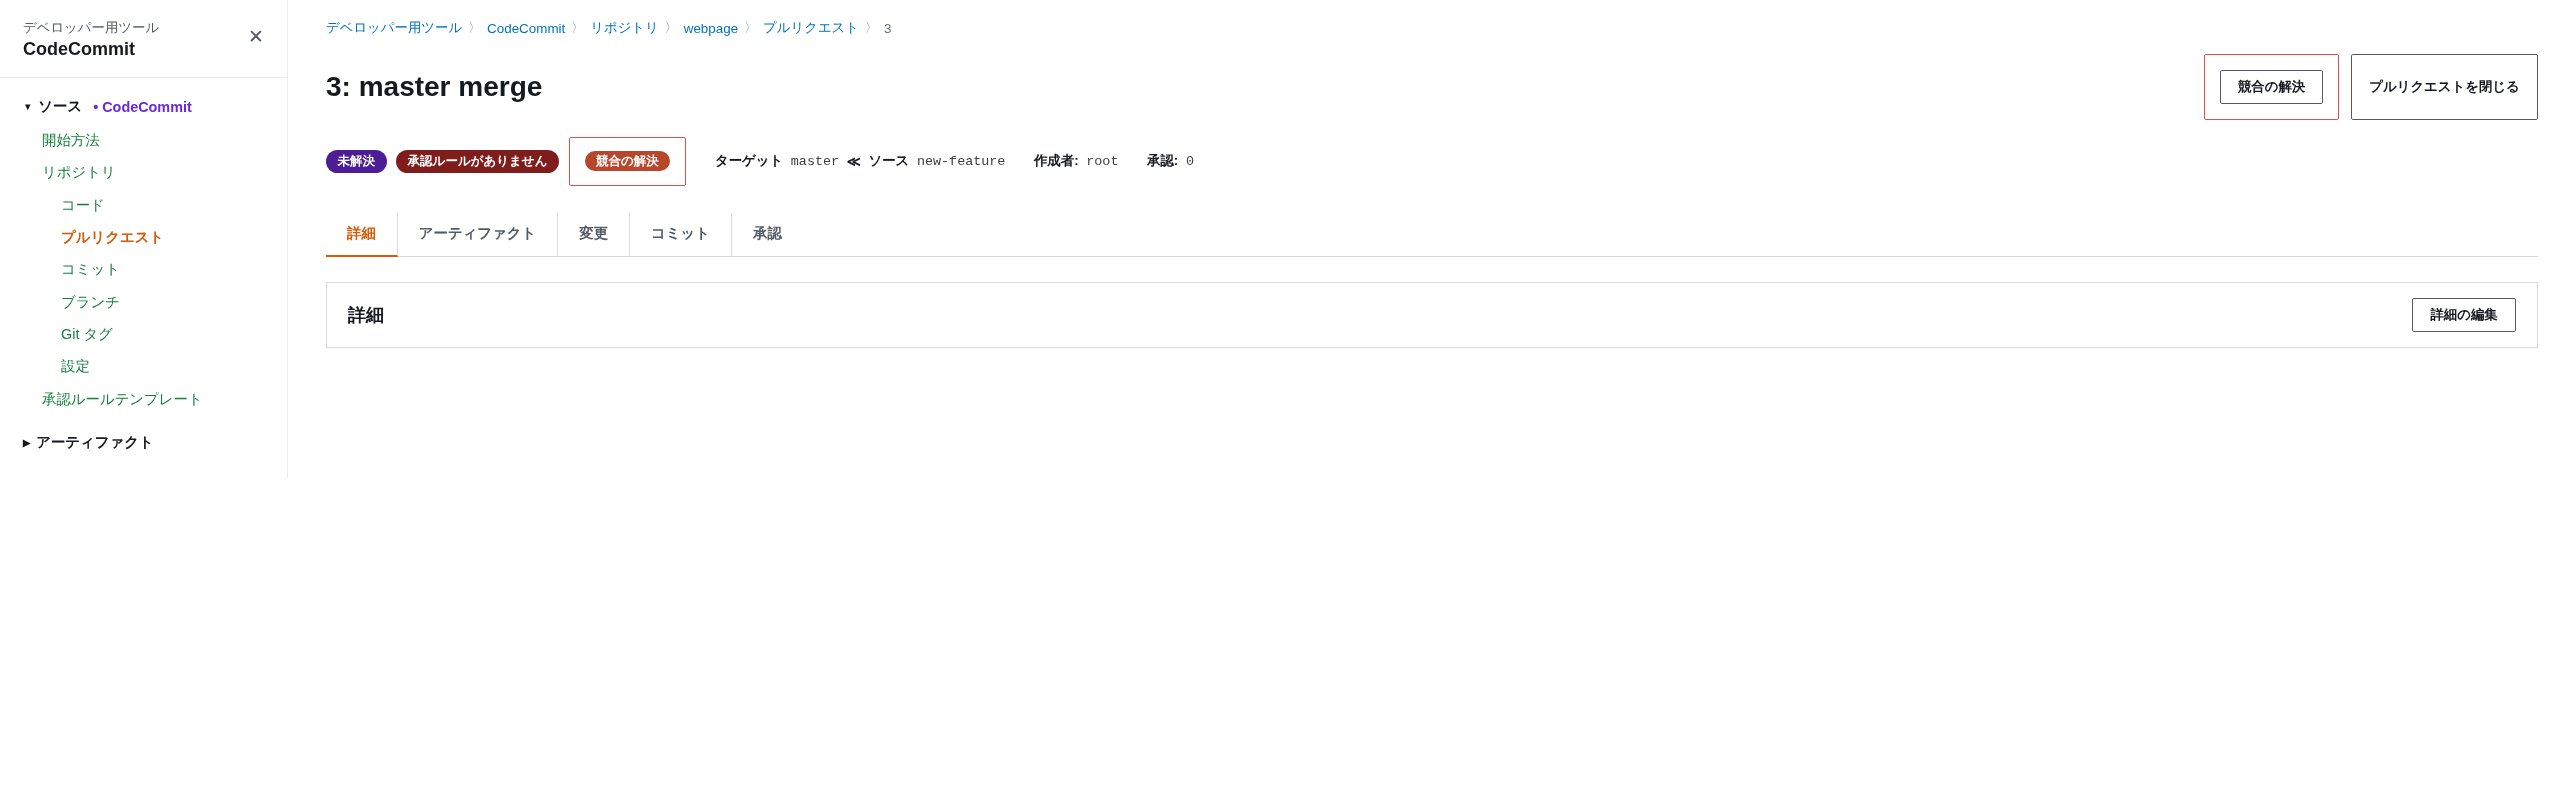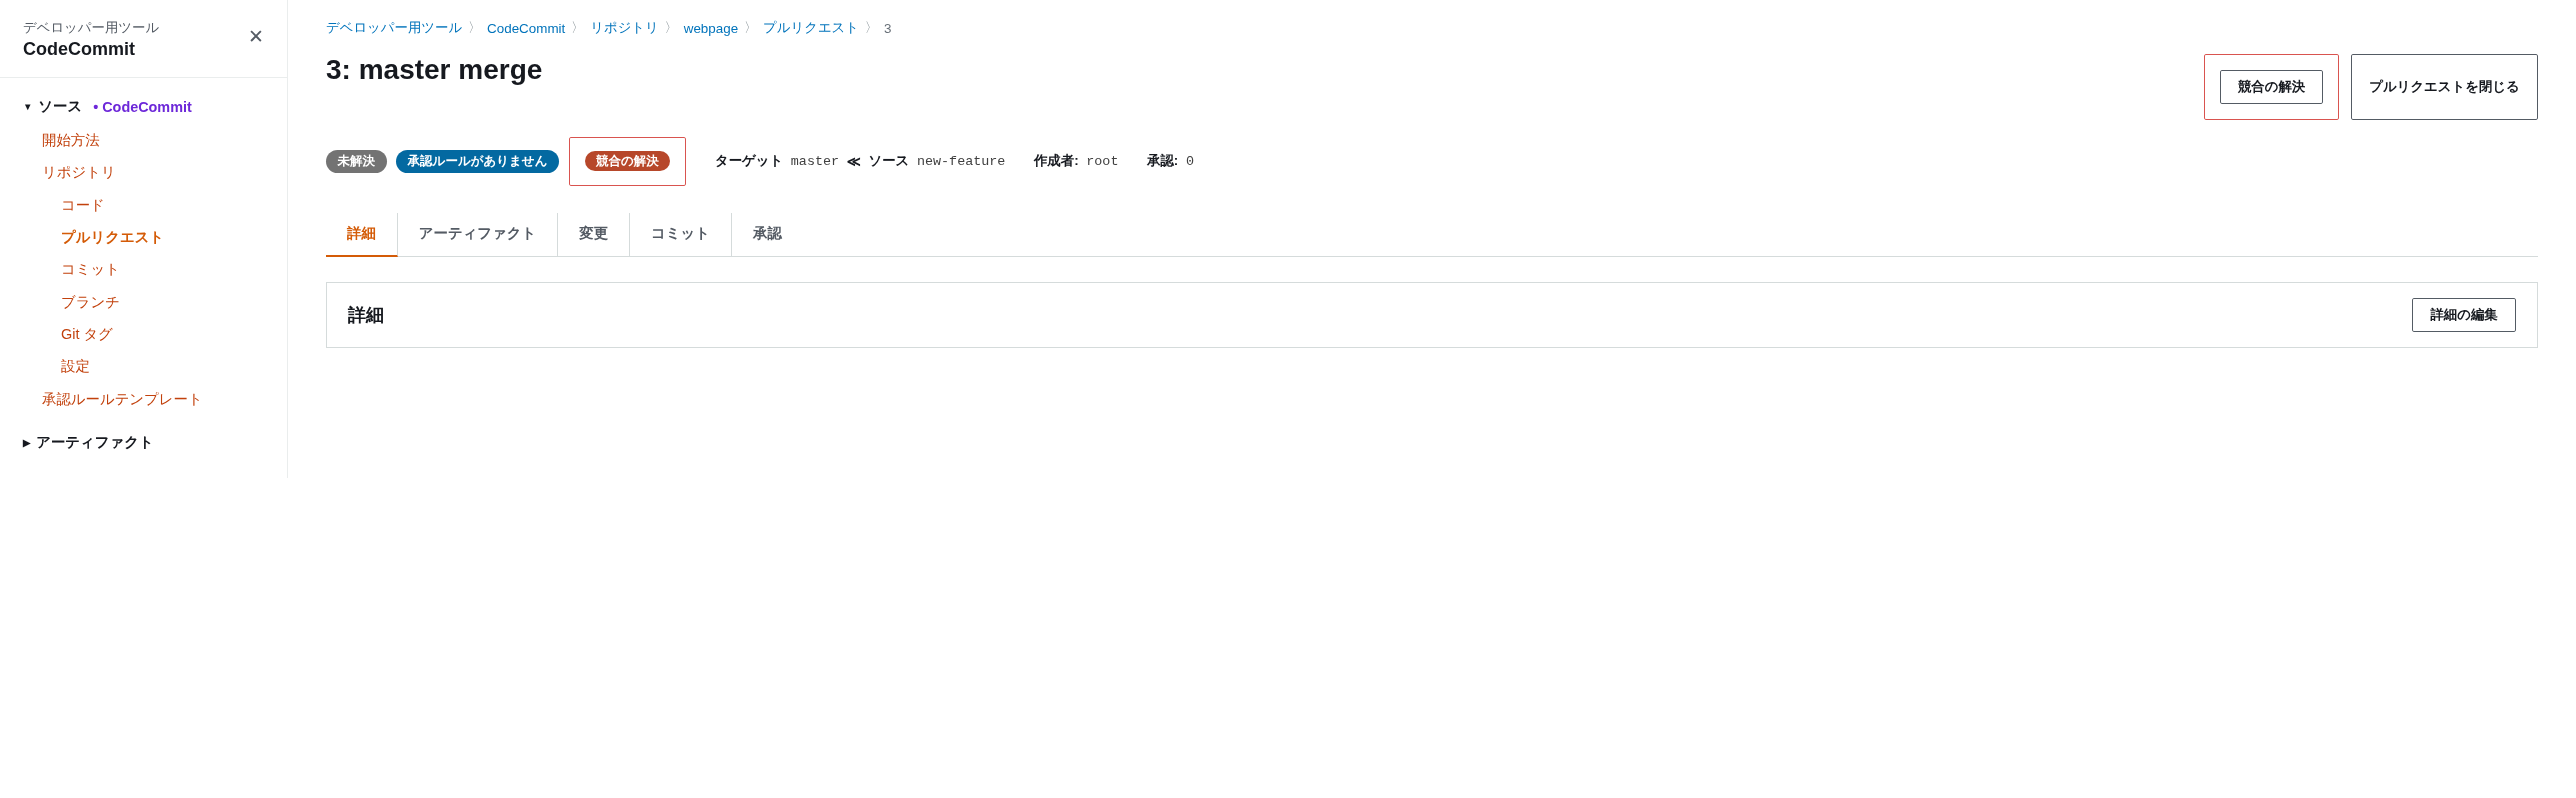--- a/index.html
+++ b/index.html
@@ -9,40 +9,40 @@
 .sidebar-header { display: flex; justify-content: space-between; align-items: flex-start; padding: 0 23px 17.3px; }
 .sidebar-subtitle { font-size: 13.4px; color: #545b64; margin-bottom: 1.9px; }
 .sidebar-title { font-size: 18px; font-weight: 700; color: #16191f; }
 .close-icon { font-size: 19px; color: #545b64; cursor: pointer; margin-top: 5.8px; }
 .sidebar-divider { border: none; border-top: 1px solid #eaeded; margin: 0 0 11.5px 0; }
 
 .nav-section { padding: 0 23px; }
 .nav-section-header { display: flex; align-items: center; font-size: 14.4px; font-weight: 700; color: #16191f; padding: 7.7px 0; cursor: pointer; }
 .nav-caret { margin-right: 5.8px; font-size: 9.6px; }
 .nav-section-hint { color: #6d28d9; font-weight: 700; margin-left: 11px; }
-.nav-item { display: block; padding: 6.7px 0 6.7px 19px; color: #c2410c; font-size: 14.4px; cursor: pointer; }
+.nav-item { display: block; padding: 6.7px 0 6.7px 19px; color: #15803d; font-size: 14.4px; cursor: pointer; }
 .nav-item.indent-2 { padding-left: 38px; }
 .nav-item.active { color: #d45b07; font-weight: 700; }
 
 .main { flex: 1; padding: 19px 38px; min-width: 0; }
 .breadcrumb { display: flex; align-items: center; gap: 5.8px; font-size: 13.4px; margin-bottom: 17.3px; flex-wrap: wrap; }
 .breadcrumb a { color: #0073bb; text-decoration: none; cursor: pointer; }
 .breadcrumb .sep { color: #879196; }
 .breadcrumb .current { color: #687078; }
 
-.title-row { display: flex; justify-content: space-between; align-items: flex-start; margin-bottom: 17.3px; }
+.title-row { display: flex; justify-content: space-between; align-items: center; margin-bottom: 17.3px; }
 .page-title { font-size: 28px; font-weight: 700; color: #16191f; }
 .action-buttons { display: flex; gap: 11.5px; }
 .btn { padding: 6.7px 17.3px; font-size: 13.4px; font-weight: 700; background: #fff; border: 1px solid #545b64; color: #16191f; cursor: pointer; border-radius: 1.9px; }
 .highlight-box { border: 1.9px solid #d9534f; padding: 15px; border-radius: 1.9px; }
 
 .badges-row { display: flex; align-items: center; gap: 9.6px; margin-bottom: 27px; flex-wrap: wrap; font-size: 13.4px; }
 .badge { padding: 2.9px 11.5px; border-radius: 11.5px; color: #fff; font-size: 12.5px; font-weight: 700; }
-.badge-blue { background: #737373; }
-.badge-gray { background: #0369a1; }
+.badge-blue { background: #4c1d95; }
+.badge-gray { background: #7f1d1d; }
 .badge-red { background: #b7472a; }
 .meta-group { margin-left: 19px; display: flex; align-items: center; gap: 7.7px; }
 .meta-label { font-weight: 700; }
 .meta-value { color: #404040; font-family: Liberation Mono, monospace; }
 .dbl-chevron { font-weight: 700; }
 
 .tabs { display: flex; border-bottom: 1px solid #d5dbdb; margin-bottom: 25px; }
 .tab { padding: 11.5px 21px; font-size: 14.4px; color: #545b64; font-weight: 700; cursor: pointer; border-right: 1px solid #d5dbdb; }
 .tab.active { color: #d45b07; border-bottom: 2.9px solid #d45b07; margin-bottom: -1px; }
 .tab:last-child { border-right: none; }

